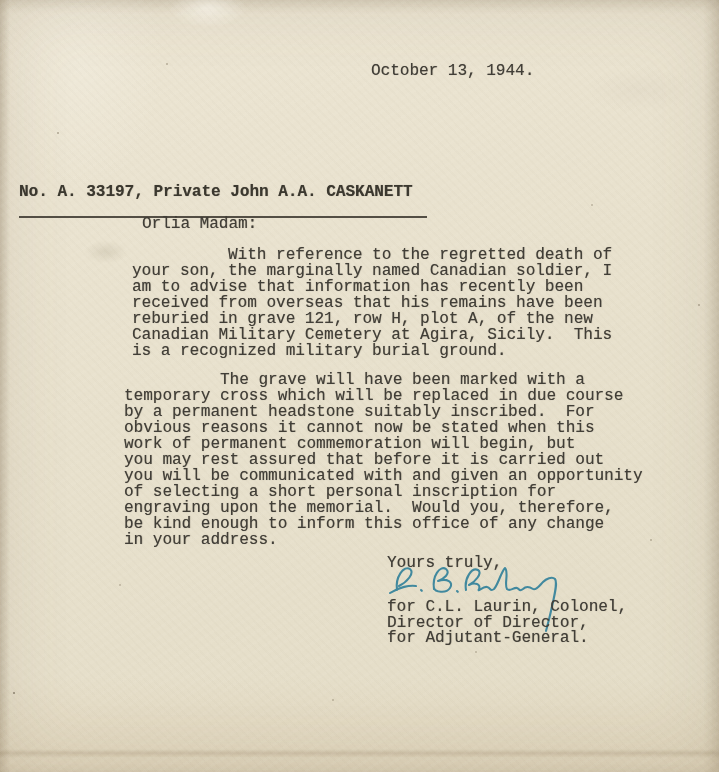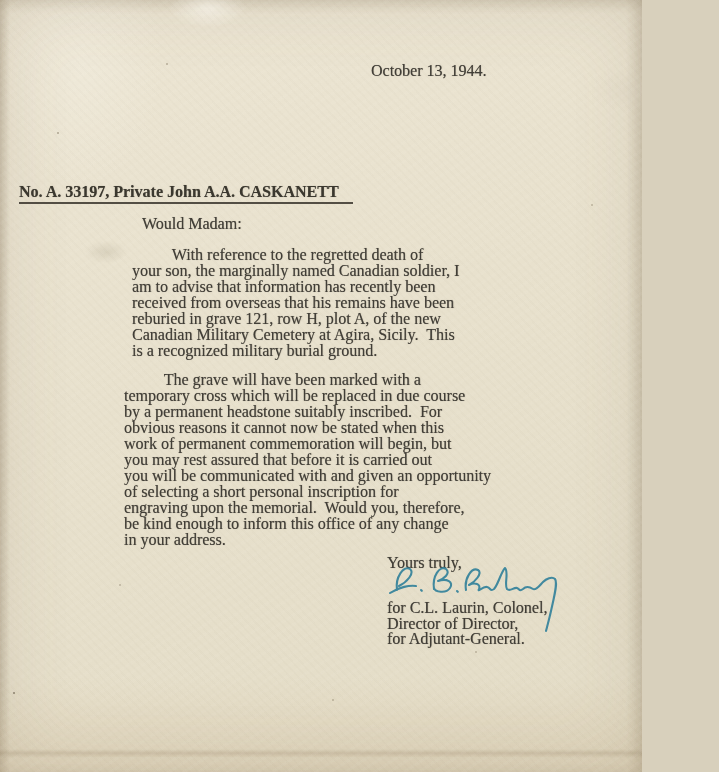--- a/index.html
+++ b/index.html
@@ -4,21 +4,21 @@
 <style>
   html, body {
     margin: 0;
     padding: 0;
     background: #d8d0bc;
     font-family: "Liberation Mono", "DejaVu Sans Mono", monospace;
   }
 
   .page {
     position: relative;
-    width: 642px;
+    width: 719px;
     height: 772px;
     overflow: hidden;
     background:
       
       radial-gradient(ellipse 55px 28px at 208px 8px, rgba(250,246,235,0.95), rgba(250,246,235,0) 70%),
       
       radial-gradient(ellipse 110px 170px at 80px 60px, rgba(242,237,223,0.55), rgba(242,237,223,0) 75%),
       
       radial-gradient(ellipse 30px 16px at 106px 252px, rgba(196,188,166,0.45), rgba(196,188,166,0) 72%),
       
@@ -27,21 +27,20 @@
       linear-gradient(to bottom, rgba(0,0,0,0) 749px, rgba(151,133,103,0.25) 753px, rgba(0,0,0,0) 758px),
       
       linear-gradient(to top, rgba(205,183,148,0.28), rgba(205,183,148,0) 95px),
       
       linear-gradient(to right, rgba(138,123,96,0.28), rgba(138,123,96,0) 10px),
       linear-gradient(to left, rgba(138,123,96,0.22), rgba(138,123,96,0) 16px),
       linear-gradient(to bottom, rgba(150,135,108,0.16), rgba(150,135,108,0) 14px),
       
       linear-gradient(160deg, #ece5d3 0%, #e8e1cd 45%, #e3dcc6 100%);
     box-shadow: inset 0 0 70px rgba(118,102,76,0.16), inset 0 0 10px rgba(118,102,76,0.10);
-    font-family: Liberation Serif, serif;
   }
 
   
   .grain {
     position: absolute;
     inset: 0;
     pointer-events: none;
     background-image:
       radial-gradient(circle 1.4px at 58px 133px,  rgba(120,108,86,0.40) 0 0.8px, rgba(0,0,0,0) 1.4px),
       radial-gradient(circle 1.4px at 167px 64px,  rgba(120,108,86,0.35) 0 0.8px, rgba(0,0,0,0) 1.4px),
@@ -66,21 +65,21 @@
     white-space: pre;
     text-shadow: 0.3px 0.3px 0.7px rgba(58,53,44,0.55);
   }
 
   .date-line      { left: 371px; top: 63px; }
   .recipient      { left: 143px; top: 138px; }
   .reference      {
     left: 19px; top: 184px;
     font-weight: bold;
     border-bottom: 2px solid rgba(56,52,43,0.85);
-    padding: 0 14px 2px 0;
+    padding: 0 14px 16px 0;
     color: #3b382f;
   }
   .salutation     { left: 142px; top: 216px; }
   .para-1         { left: 132px; top: 247px; }
   .para-2         { left: 124px; top: 372px; }
   .closing        { left: 387px; top: 555px; }
   .signoff        { left: 387px; top: 600px; line-height: 15.7px; }
 
   .signature-wrap {
     position: absolute;
@@ -97,21 +96,21 @@
 
 <div class="page">
 
   <div class="grain"></div>
 
   <div class="typed date-line">October 13, 1944.</div>
 
 
   <div class="typed reference">No. A. 33197, Private John A.A. CASKANETT</div>
 
-  <div class="typed salutation">Would Madam:</div>
+  <div class="typed salutation">Orlia Madam:</div>
 
   <div class="typed para-1">          With reference to the regretted death of
 your son, the marginally named Canadian soldier, I
 am to advise that information has recently been
 received from overseas that his remains have been
 reburied in grave 121, row H, plot A, of the new
 Canadian Military Cemetery at Agira, Sicily.  This
 is a recognized military burial ground.</div>
 
   <div class="typed para-2">          The grave will have been marked with a

